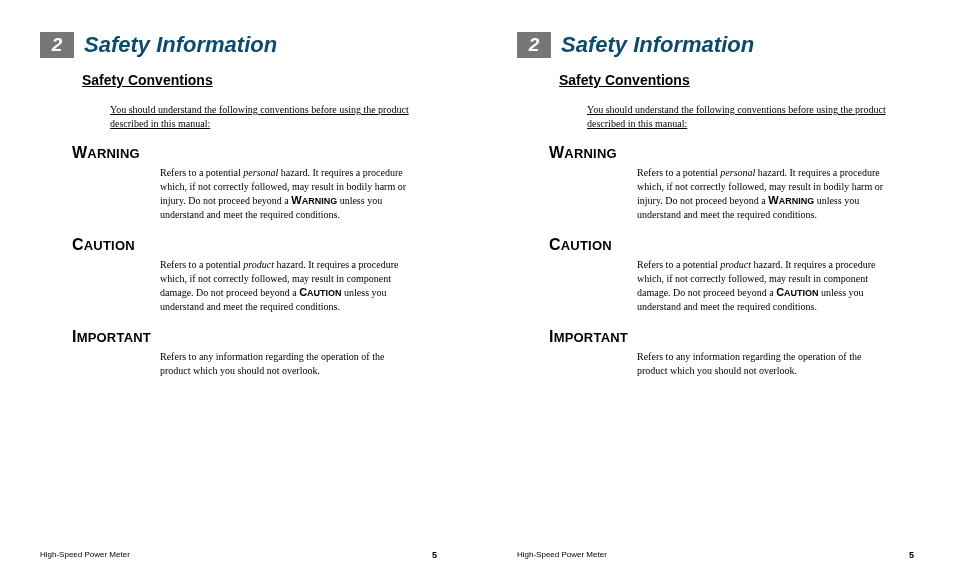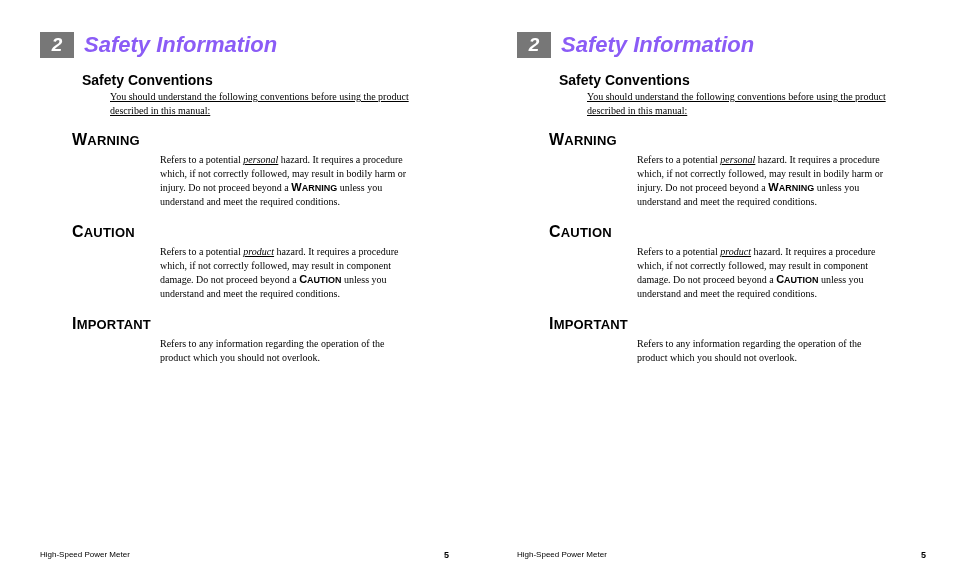--- a/index.html
+++ b/index.html
@@ -8,51 +8,52 @@
   .page { width: 477px; height: 580px; position: relative; padding: 32px 40px 30px 40px; }
   .chapter-head { display: flex; align-items: center; margin-bottom: 14px; }
   .chapter-num {
     width: 34px; height: 26px; background: #777; color: #fff;
     display: flex; align-items: center; justify-content: center;
     font: italic 800 19px Arial, Helvetica, sans-serif;
     margin-right: 10px;
   }
   .chapter-title {
     font: italic 800 22px Arial, Helvetica, sans-serif;
-    color: #8b5cf6;
+    color: #0c4a6e;
   }
   .section-title {
     font: 700 14px Arial, Helvetica, sans-serif;
     margin-left: 42px;
-    margin-bottom: 2px;
+    margin-bottom: 15px;
+    text-decoration: underline;
   }
   .intro {
     font: 400 10px/1.35 Georgia, serif;
     margin-left: 70px;
     margin-right: 20px;
     margin-bottom: 14px;
     text-decoration: underline;
   }
   .callout { margin-left: 32px; margin-right: 20px; margin-bottom: 14px; }
   .callout-label {
     font: 700 13px Arial, Helvetica, sans-serif;
     font-variant: small-caps;
     margin-bottom: 4px;
     letter-spacing: 0.2px;
   }
   .callout-label .first { font-size: 16px; }
   .callout-body {
     font: 400 10px/1.4 Georgia, serif;
     margin-left: 88px;
   }
-  .callout-body em { font-style: italic; text-decoration: underline; }
+  .callout-body em { font-style: italic; }
   .callout-body .inline-label { font: 700 9px Arial, Helvetica, sans-serif; font-variant: small-caps; }
   .callout-body .inline-label .first { font-size: 11px; }
   .footer {
-    position: absolute; left: 40px; right: 28px; bottom: 20px;
+    position: absolute; left: 40px; right: 40px; bottom: 20px;
     display: flex; justify-content: space-between;
     font: 400 8px Arial, Helvetica, sans-serif;
     color: #000;
   }
   .footer .pnum { font-weight: 700; font-size: 9px; }
 </style>
 </head>
 <body>
 
 <div class="spread">

